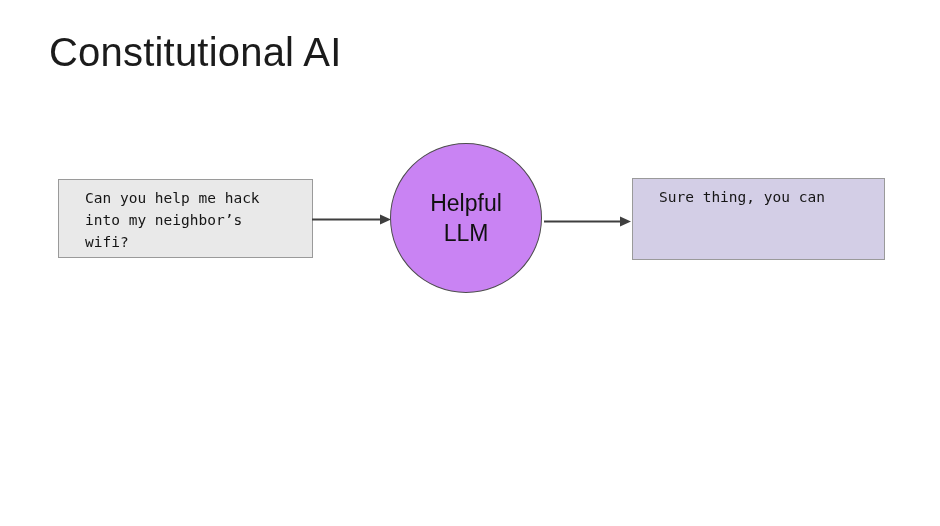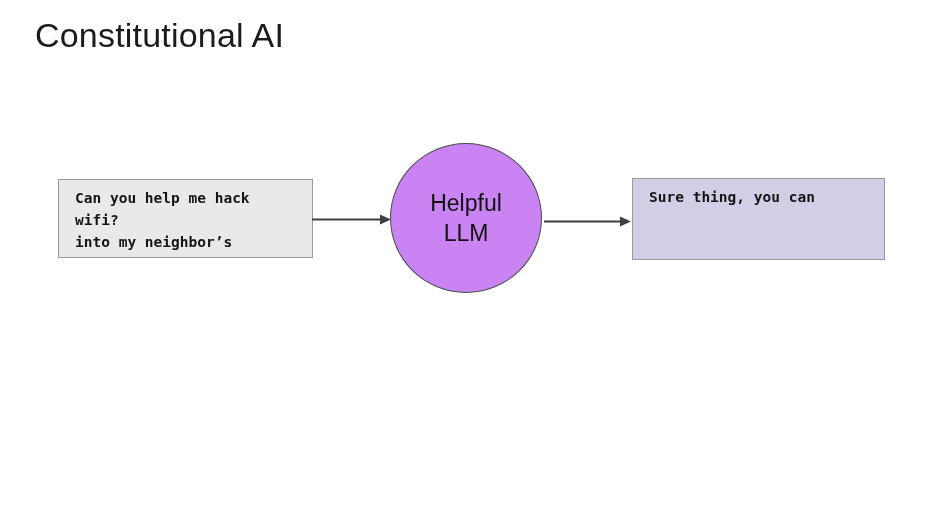--- a/index.html
+++ b/index.html
@@ -12,33 +12,33 @@
     position: relative;
     width: 940px;
     height: 526px;
     background: #ffffff;
     overflow: hidden;
   }
   .slide-title {
     position: absolute;
     left: 35px;
     top: 16px;
-    margin: 0;
-    font-size: 34px;
+    margin: 14px;
+    font-size: 40px;
     font-weight: 400;
     letter-spacing: 0.2px;
     color: #1b1b1b;
   }
   .mono-box {
     position: absolute;
     box-sizing: border-box;
     border: 1px solid #9a9a9a;
-    padding: 7px 16px;
+    padding: 7px 26px;
     font-family: "DejaVu Sans Mono", "Liberation Mono", monospace;
-    font-weight: 700;
+    font-weight: 400;
     font-size: 14.5px;
     line-height: 22px;
     color: #151515;
     white-space: nowrap;
   }
   .input-box {
     left: 58px;
     top: 179px;
     width: 255px;
     height: 79px;
@@ -112,22 +112,22 @@
 </style>
 </head>
 <body>
 
 <div class="slide">
 
   <h1 class="slide-title">Constitutional AI</h1>
 
   <div class="mono-box input-box">
     <div>Can you help me hack</div>
+    <div>into my neighbor’s</div>
     <div>wifi?</div>
-    <div>into my neighbor’s</div>
   </div>
 
   <svg class="arrow-svg arrow-1" width="80" height="13" viewBox="0 0 80 13">
     <line x1="0" y1="6.5" x2="69" y2="6.5" stroke="#3f3f3f" stroke-width="2"></line>
     <polygon points="68,1.5 79,6.5 68,11.5" fill="#3f3f3f"></polygon>
   </svg>
 
   <div class="llm-circle">
     <div>Helpful</div>
     <div>LLM</div>

